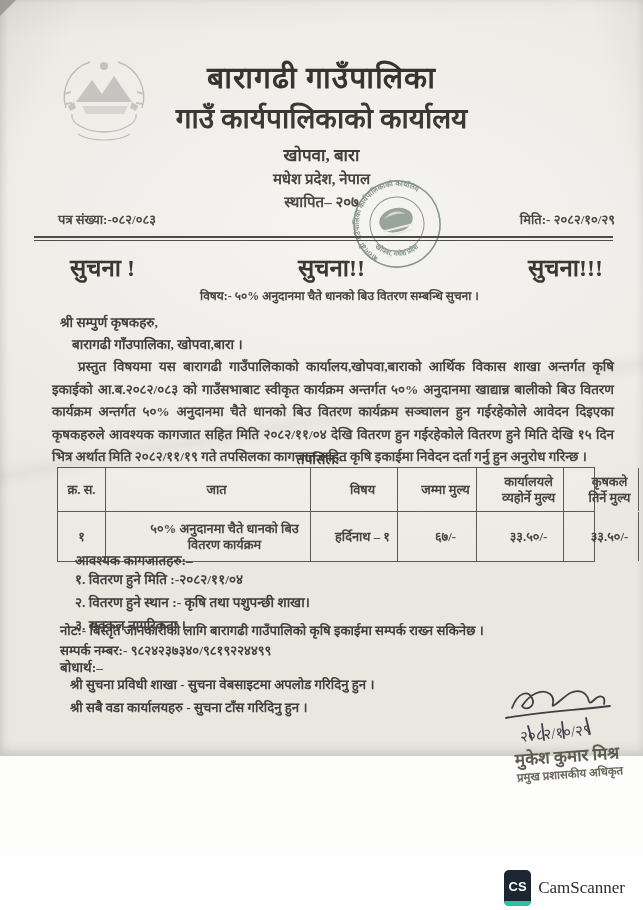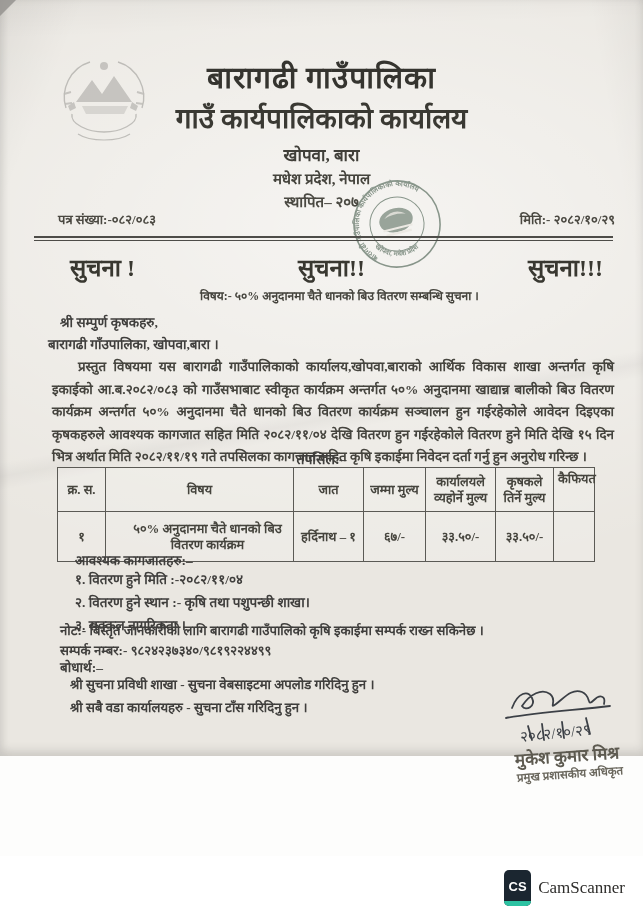--- a/index.html
+++ b/index.html
@@ -43,31 +43,31 @@
   .rule-double { position:absolute; left:34px; right:30px; top:236px; height:5px;
                  border-top:2.5px solid #4d4c48; border-bottom:1.2px solid #4d4c48; }
 
   
   .headings { position:absolute; left:70px; right:40px; top:250px; display:flex;
               justify-content:space-between; }
   .headings span { font-size:24px; font-weight:bold; color:#393831; }
   .subject { position:absolute; left:0; right:0; top:287px; text-align:center;
              font-size:12px; font-weight:bold; color:#45443d;margin-left:36px; }
   .addr1 { position:absolute; left:60px; top:313px; font-size:13.5px; font-weight:bold; }
-  .addr2 { position:absolute; left:48px; top:335px; font-size:13.5px; font-weight:bold; }
+  .addr2 { position:absolute; left:72px; top:335px; font-size:13.5px; font-weight:bold; }
 
   .body-par { position:absolute; left:52px; width:562px; top:356px; font-size:13.4px;
               line-height:22.6px; text-align:justify; text-indent:26px; color:#45443e; font-weight:bold; }
   .tapasil { position:absolute; left:0; right:0; top:449px; text-align:center;
              font-size:14px; font-weight:bold; }
 
   
   .tbl { position:absolute; left:57px; top:467px; width:538px;
          border:1.2px solid #5b5a55; background:rgba(255,255,255,.14); }
-  .tr { display:grid; grid-template-columns:48px 188px 70px 62px 70px 58px 1fr; }
+  .tr { display:grid; grid-template-columns:48px 188px 70px 62px 70px 58px 1fr;gap:17px; }
   .tr > div { border-right:1.2px solid #5b5a55; padding:3px 4px; font-size:12.8px;
               font-weight:bold; color:#45443d; display:flex; align-items:center; justify-content:center;
               text-align:center; line-height:16px; }
   .tr > div:last-child { border-right:none; }
   .tr.head { border-bottom:1.2px solid #5b5a55; min-height:44px; }
   .tr.head > div.remarks { align-items:flex-start; }
   .tr.data { min-height:49px; }
   .tr.data > div.subject-cell { justify-content:flex-start; text-align:center;margin-left:16px; }
 
   
@@ -161,22 +161,22 @@
     <div class="subject">विषय:-  ५०% अनुदानमा चैते धानको बिउ वितरण सम्बन्धि सुचना ।</div>
     <div class="addr1">श्री सम्पुर्ण कृषकहरु,</div>
     <div class="addr2">बारागढी गाँउपालिका, खोपवा,बारा ।</div>
 
     <div class="body-par">प्रस्तुत विषयमा यस बारागढी गाउँपालिकाको कार्यालय,खोपवा,बाराको आर्थिक विकास शाखा अन्तर्गत कृषि इकाईको आ.ब.२०८२/०८३ को गाउँसभाबाट स्वीकृत कार्यक्रम अन्तर्गत ५०% अनुदानमा खाद्यान्न बालीको बिउ वितरण कार्यक्रम अन्तर्गत ५०% अनुदानमा चैते धानको बिउ वितरण कार्यक्रम सञ्चालन हुन गईरहेकोले आवेदन दिइएका कृषकहरुले आवश्यक कागजात सहित मिति २०८२/११/०४ देखि वितरण हुन गईरहेकोले वितरण हुने मिति देखि १५ दिन भित्र अर्थात मिति २०८२/११/१९ गते तपसिलका कागजात सहित कृषि इकाईमा निवेदन दर्ता गर्नु हुन अनुरोध गरिन्छ ।</div>
     <div class="tapasil">तपसिल:–</div>
 
     <div class="tbl">
       <div class="tr head">
           <div>क्र. स.</div>
+          <div>जात</div>
           <div>विषय</div>
-          <div>जात</div>
           <div>जम्मा मुल्य</div>
           <div>कार्यालयले व्यहोर्ने मुल्य</div>
           <div>कृषकले तिर्ने मुल्य</div>
           <div class="remarks">कैफियत</div>
         </div>
       <div>
           <div class="tr data">
             <div>१</div>
             <div class="subject-cell">५०% अनुदानमा चैते धानको बिउ वितरण कार्यक्रम</div>
             <div>हर्दिनाथ – १</div>

